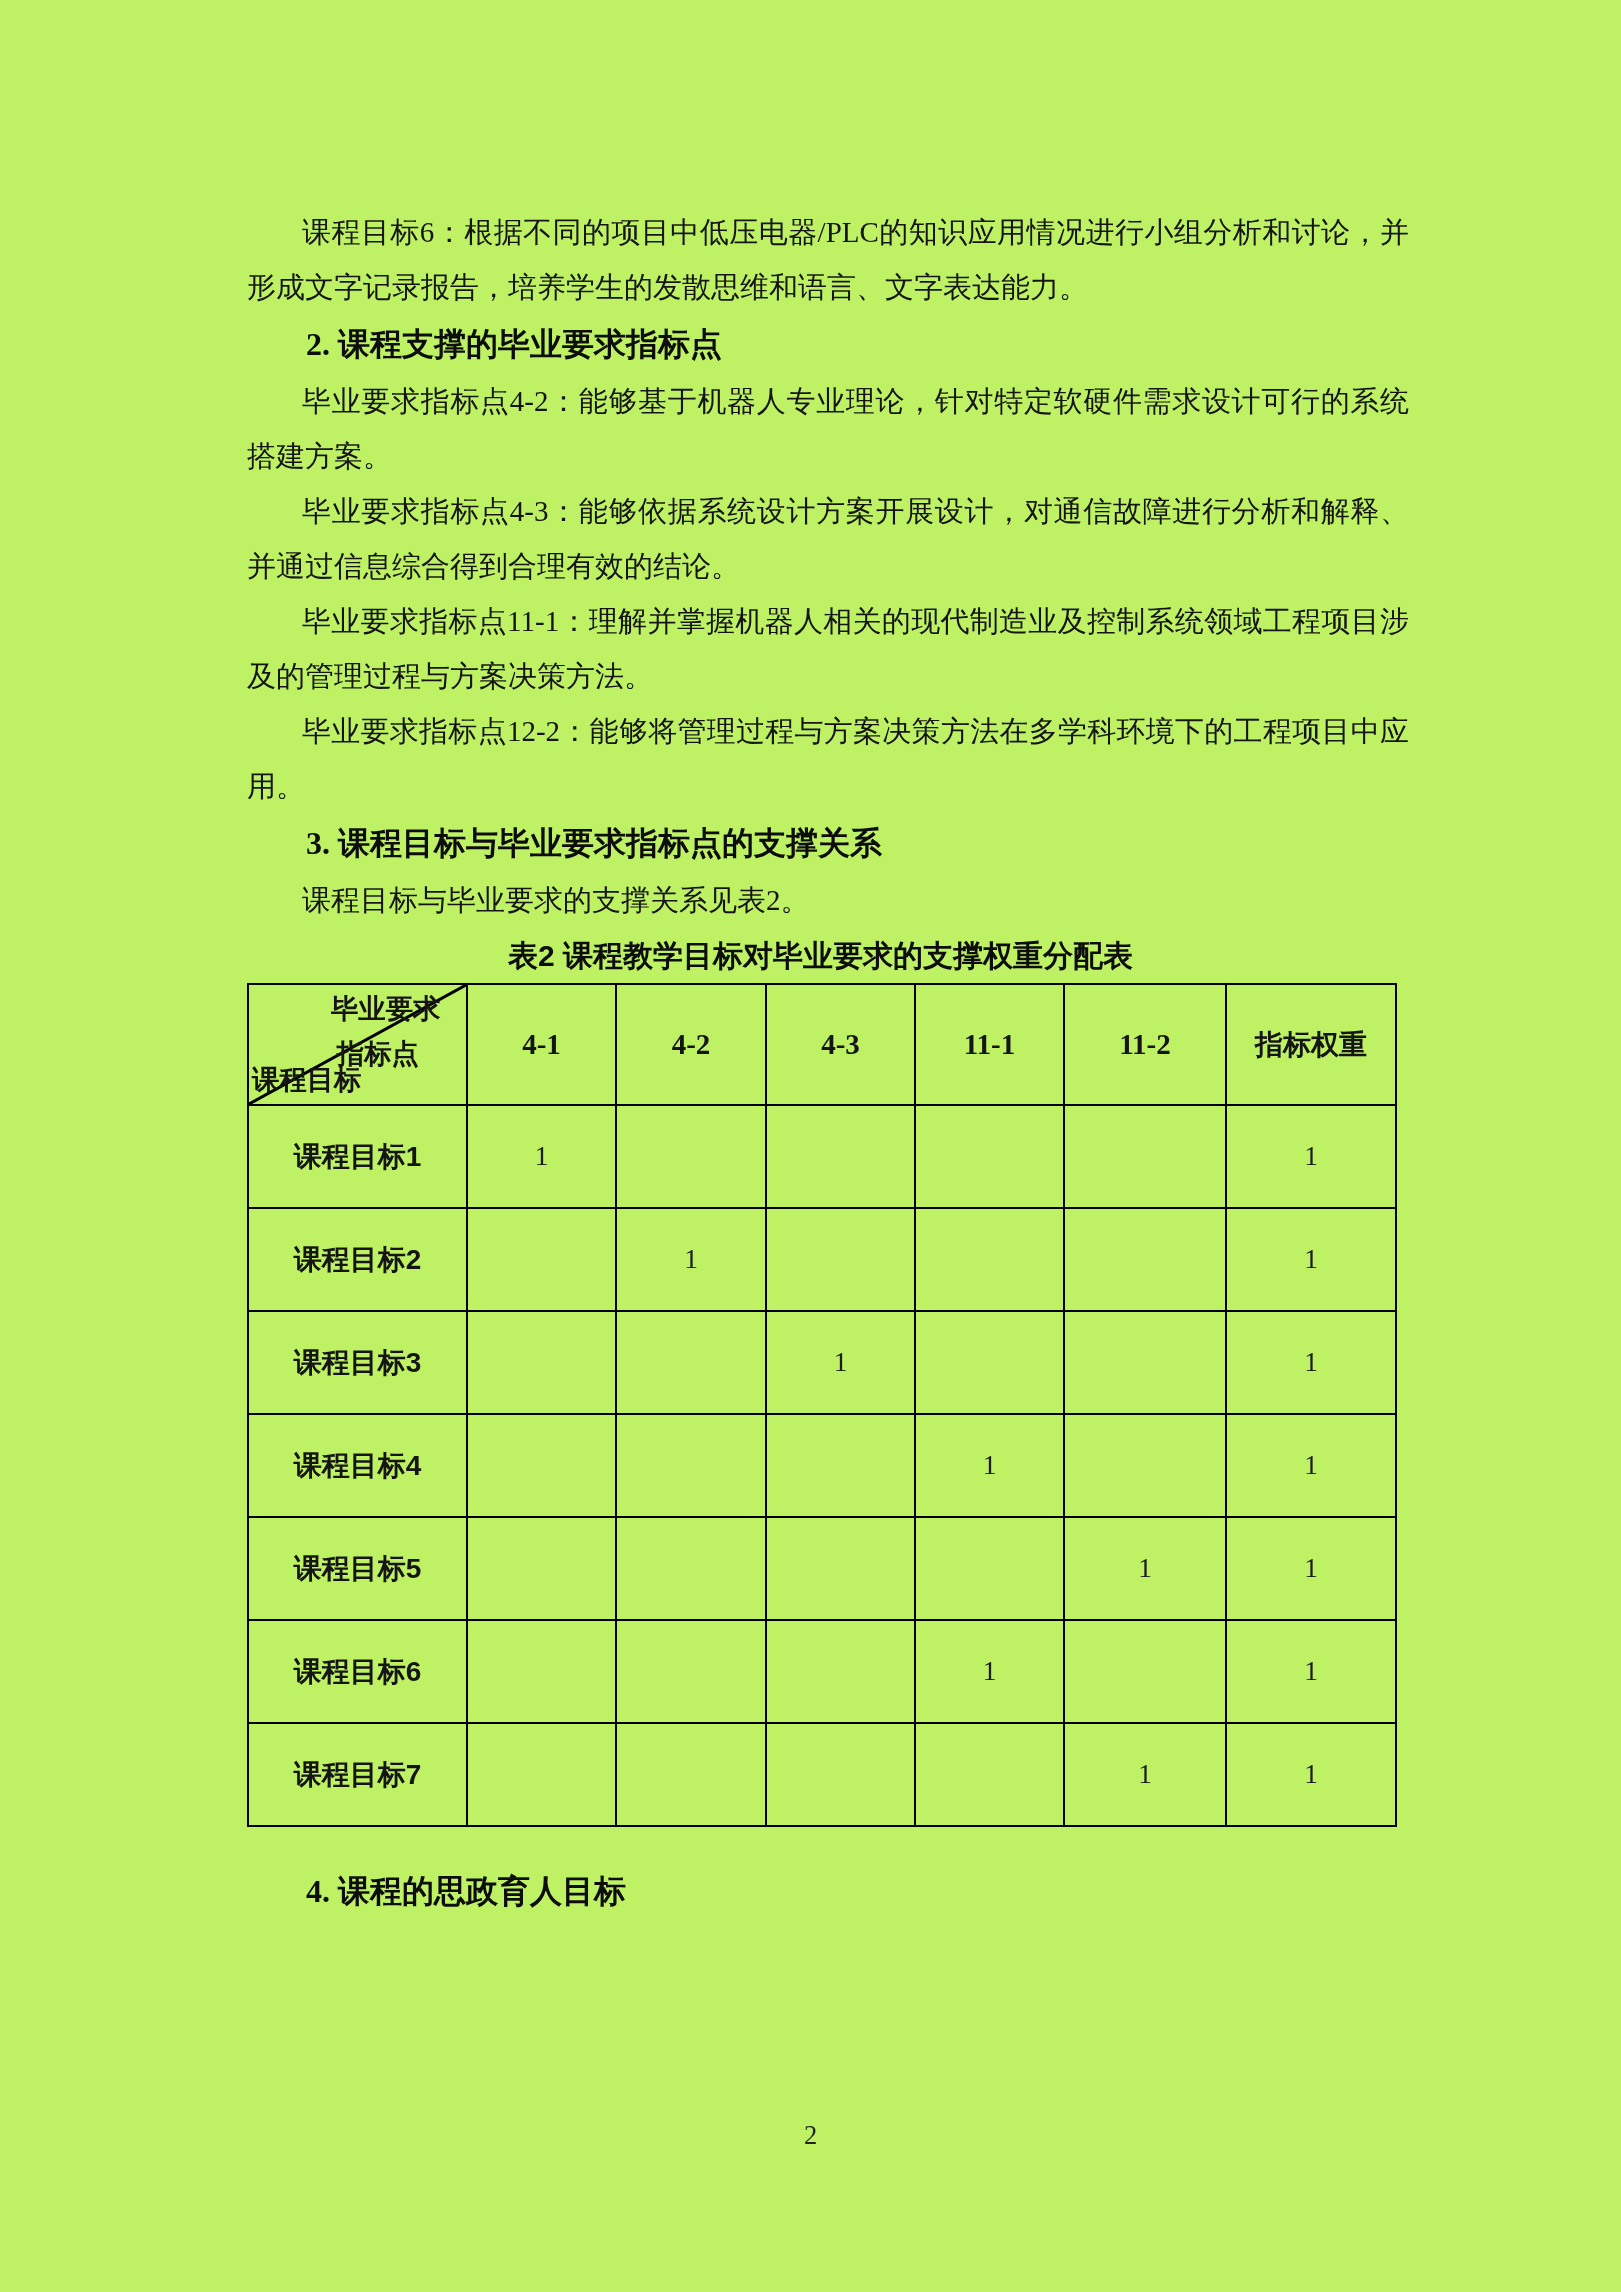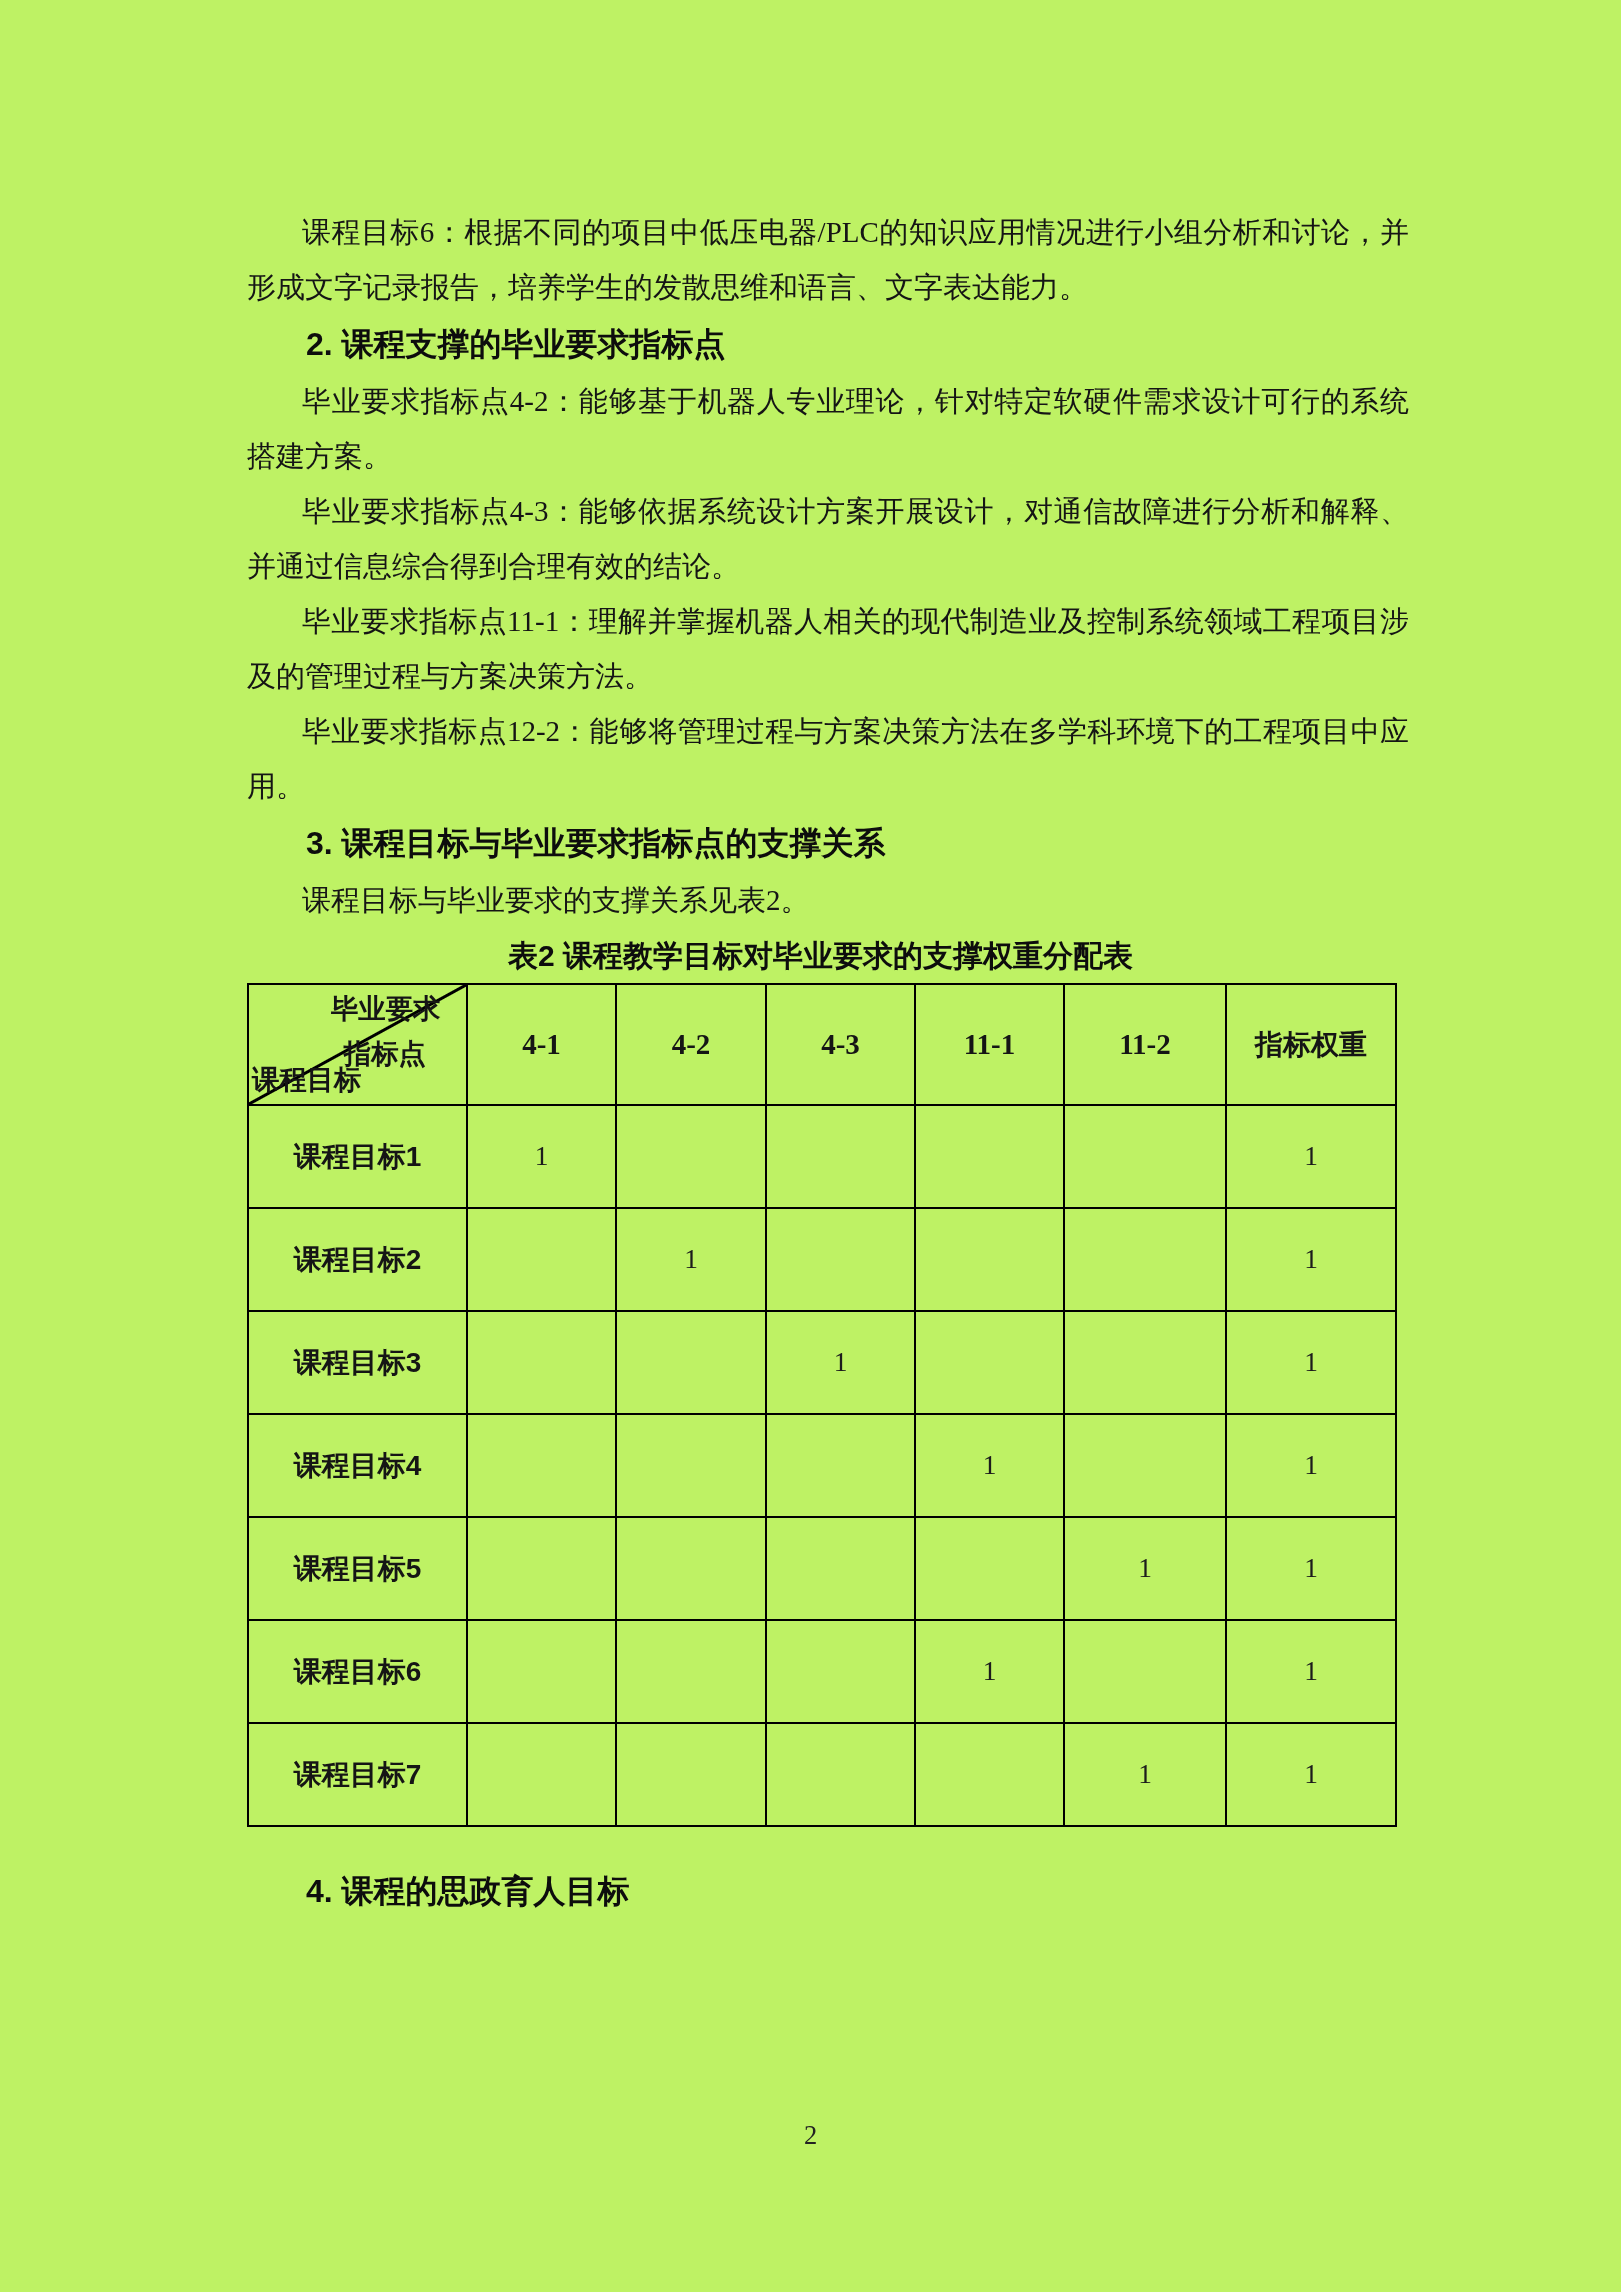--- a/index.html
+++ b/index.html
@@ -26,21 +26,21 @@
     text-indent: 55px;
     word-break: break-all;
   }
   .sec-heading {
     margin: 0;
     padding-left: 59px;
     font-size: 32px;
     line-height: 59px;
     font-weight: bold;
     color: #0d0d0d;
-    font-family: Liberation Sans, sans-serif;
+    font-family: Liberation Serif, serif;
   }
   .sec-heading.last { margin-top: 35px; }
   .table-caption {
     width: 1147px;
     font-size: 30px;
     line-height: 55px;
     font-weight: bold;
     text-align: center;
     font-family: "Liberation Sans", "DejaVu Sans", sans-serif;
     color: #0d0d0d;
@@ -63,21 +63,21 @@
   th.corner {
     position: relative;
     background-image: linear-gradient(to bottom right,
       transparent calc(50% - 2px), #000 calc(50% - 1px),
       #000 calc(50% + 1px), transparent calc(50% + 2px));
     font-family: "Liberation Sans", "DejaVu Sans", sans-serif;
     font-size: 27.4px;
     font-weight: bold;
   }
   th.corner .c1 { position: absolute; top: 5.9px;  right: 25.5px; }
-  th.corner .c2 { position: absolute; top: 51px; right: 40px; }
+  th.corner .c2 { position: absolute; top: 51px; right: 47px; }
   th.corner .c3 { position: absolute; bottom: 5.9px; left: 2.9px; }
   th.colhead {
     font-size: 29px;
     font-weight: bold;
     text-align: center;
     font-family: "Liberation Serif", "DejaVu Serif", serif;
   }
   th.colhead.cjk { font-family: "Liberation Sans", "DejaVu Sans", sans-serif; font-size: 28px; }
   tbody th.rowlabel {
     font-size: 28px;

